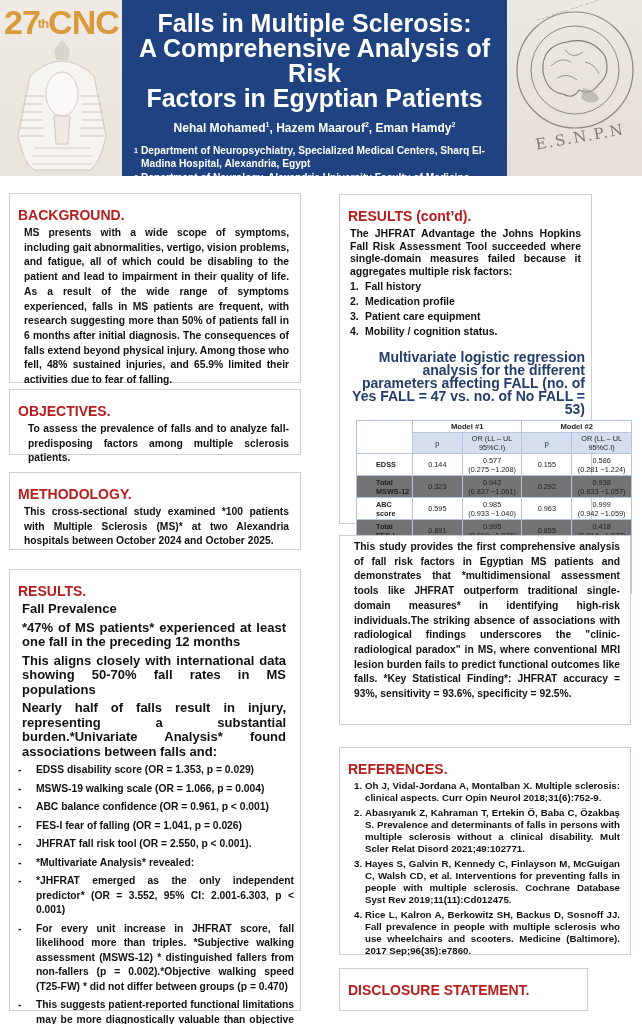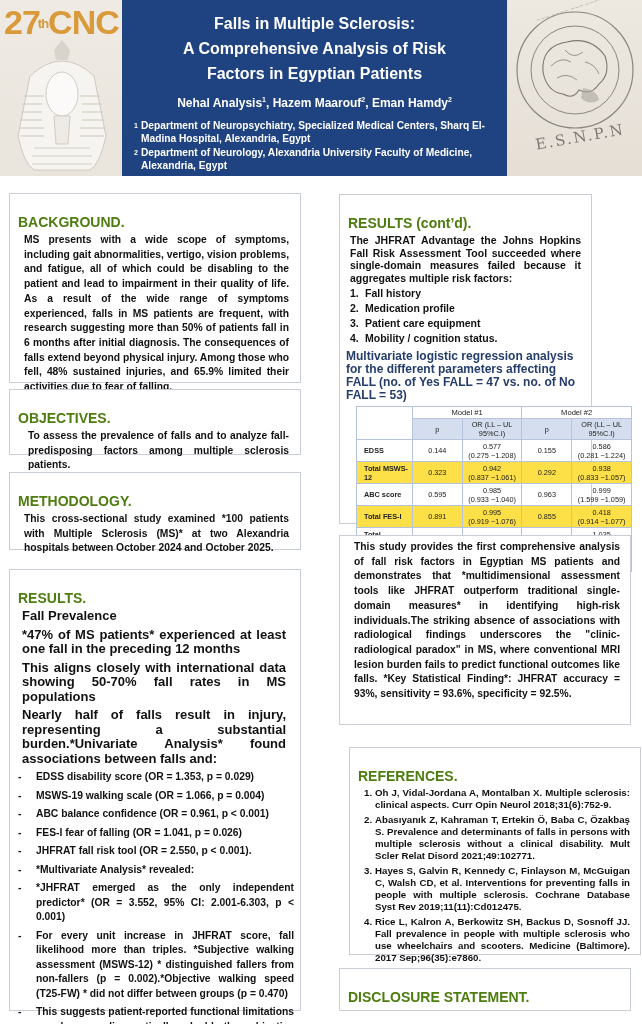--- a/index.html
+++ b/index.html
@@ -6,52 +6,52 @@
   html, body { width: 642px; height: 1024px; background: #ffffff; overflow: hidden; }
   body { font-family: "Liberation Sans", sans-serif; color: #111; position: relative; }
 
   
   .header { position: absolute; left: 0; top: 0; width: 642px; height: 176px; display: flex; }
   .logo-left { width: 122px; height: 176px; background: linear-gradient(180deg,#efebe4 0%,#e9e4dc 100%); position: relative; overflow: hidden; }
   .cnc-text { position: absolute; left: 4px; top: 2px; font-weight: bold; font-size: 34px; color: #d99a3b; letter-spacing: -1px; line-height: 40px; }
   .cnc-text sup { font-size: 13px; vertical-align: top; position: relative; top: 2px; margin-left: -2px; }
   .pharaoh { position: absolute; left: 10px; top: 36px; }
   .title-band { width: 385px; height: 176px; background: #1f4381; color: #fff; text-align: center; padding-top: 11px; }
-  .title { font-weight: bold; font-size: 16px; line-height: 25px; }
+  .title { font-weight: bold; font-size: 25px; line-height: 25px; }
   .authors { font-weight: bold; font-size: 12px; margin-top: 10px; }
   .authors sup { font-size: 7px; }
   .affil { text-align: left; font-weight: bold; font-size: 10.2px; line-height: 13px; margin: 9px 6px 0 12px; }
   .affil .row { display: flex; margin-bottom: 1px; }
   .affil .num { width: 7px; font-size: 7px; flex: none; }
   .logo-right { width: 135px; height: 176px; background: linear-gradient(180deg,#ede8e0 0%,#e5dfd6 100%); position: relative; }
 
   
   .box { position: absolute; border: 1px solid #c9ced6; background: #fff; padding: 4px 6px 6px 6px; }
-  .box h2 { color: #4d7c0f; font-size: 14px; font-weight: bold; margin: 16px 0 3px 2px; }
+  .box h2 { color: #b91c1c; font-size: 14px; font-weight: bold; margin: 9px 0 3px 2px; }
   .para { font-weight: bold; font-size: 10.3px; line-height: 14.7px; text-align: justify; }
   .indent { padding: 0 5px 0 8px; }
 
   .res-list { list-style: none; }
   .res-list li { display: flex; font-weight: bold; font-size: 10.3px; line-height: 14.5px; text-align: justify; margin-bottom: 4px; }
   .res-list .dash { width: 20px; flex: none; padding-left: 2px; }
   .res-list .txt { flex: 1; }
   .res-p { font-weight: bold; font-size: 13px; line-height: 14.5px; text-align: justify; margin-bottom: 4px; padding: 0 8px 0 6px; }
 
   .num-list { list-style: none; margin-top: 2px; }
   .num-list li { font-weight: bold; font-size: 10.5px; line-height: 15px; }
   .num-list .n { display: inline-block; width: 15px; }
 
-  .caption { color: #253d6d; font-weight: bold; font-size: 12px; line-height: 13px; text-align: left; margin-top: 4px; }
+  .caption { color: #253d6d; font-weight: bold; font-size: 14px; line-height: 13px; text-align: right; margin-top: 12px; }
 
   table.reg { border-collapse: collapse; width: 276px; margin: 4px 0 0 10px; font-family: "Liberation Sans", sans-serif; font-size: 7.3px; color: #222; }
   table.reg td, table.reg th { border: 1px solid #b5c3dc; text-align: center; padding: 1px 2px; line-height: 9px; font-weight: normal; }
-  table.reg th.grp { font-weight: normal; font-size: 7.6px; background: #fff; }
+  table.reg th.grp { font-weight: bold; font-size: 7.6px; background: #fff; }
   table.reg th.sub { background: #d4deef; }
-  table.reg td.lbl { text-align: left; font-weight: bold; padding-left: 7px; }
-  table.reg tr.alt td { background: #fde047; }
+  table.reg td.lbl { text-align: left; font-weight: bold; padding-left: 19px; }
+  table.reg tr.alt td { background: #737373; }
   table.reg tr.row td { height: 22px; }
 
   .refs { list-style: none; }
   .refs li { display: flex; font-weight: bold; font-size: 9.7px; line-height: 12px; text-align: justify; margin-bottom: 3px; }
   .refs .n { width: 11px; flex: none; }
   .refs .t { flex: 1; }
 </style>
 </head>
 <body>
 
@@ -83,21 +83,21 @@
     </svg>
   </div>
 
   <div class="title-band">
     <div class="title">
       <div>Falls in Multiple Sclerosis:</div>
       <div>A Comprehensive Analysis of Risk</div>
       <div>Factors in Egyptian Patients</div>
     </div>
     <div class="authors">
-      <span>Nehal Analysis</span><sup>1</sup>,
+      <span>Nehal Mohamed</span><sup>1</sup>,
       <span>Hazem Maarouf</span><sup>2</sup>,
       <span>Eman Hamdy</span><sup>2</sup>
     </div>
     <div class="affil">
       <div class="row">
         <span class="num">1</span>
         <span>Department of Neuropsychiatry, Specialized Medical Centers, Sharq El-Madina Hospital, Alexandria, Egypt</span>
       </div>
       <div class="row">
         <span class="num">2</span>
@@ -235,21 +235,21 @@
     <tr class="row">
       <td class="lbl">ABC score</td>
       <td>0.595</td>
       <td>
             <div>0.985</div>
             <div>(0.933 −1.040)</div>
           </td>
       <td>0.963</td>
       <td>
             <div>0.999</div>
-            <div>(1.599 −1.059)</div>
+            <div>(0.942 −1.059)</div>
           </td>
     </tr>
     <tr class="row alt">
       <td class="lbl">Total FES-I</td>
       <td>0.891</td>
       <td>
             <div>0.995</div>
             <div>(0.919 −1.076)</div>
           </td>
       <td>0.855</td>
@@ -285,21 +285,21 @@
           </td>
     </tr>
   </tbody>
     </table>
 </div>
 
 <div class="box" style="left:339px;top:535px;width:292px;height:190px;">
   <p class="para" style="padding:0 4px 0 8px;">This study provides the first comprehensive analysis of fall risk factors in Egyptian MS patients and demonstrates that *multidimensional assessment tools like JHFRAT outperform traditional single-domain measures* in identifying high-risk individuals.The striking absence of associations with radiological findings underscores the "clinic-radiological paradox" in MS, where conventional MRI lesion burden fails to predict functional outcomes like falls. *Key Statistical Finding*: JHFRAT accuracy = 93%, sensitivity = 93.6%, specificity = 92.5%.</p>
 </div>
 
-<div class="box" style="left:349px;top:747px;width:292px;height:208px;">
+<div class="box" style="left:339px;top:747px;width:292px;height:208px;">
   <h2>REFERENCES.</h2>
   <ol class="refs" style="padding:0 4px 0 8px;">
     <li>
         <span class="n">1.</span>
         <span class="t">Oh J, Vidal-Jordana A, Montalban X. Multiple sclerosis: clinical aspects. Curr Opin Neurol 2018;31(6):752-9.</span>
       </li>
     <li>
         <span class="n">2.</span>
         <span class="t">Abasıyanık Z, Kahraman T, Ertekin Ö, Baba C, Özakbaş S. Prevalence and determinants of falls in persons with multiple sclerosis without a clinical disability. Mult Scler Relat Disord 2021;49:102771.</span>
       </li>
@@ -307,15 +307,15 @@
         <span class="n">3.</span>
         <span class="t">Hayes S, Galvin R, Kennedy C, Finlayson M, McGuigan C, Walsh CD, et al. Interventions for preventing falls in people with multiple sclerosis. Cochrane Database Syst Rev 2019;11(11):Cd012475.</span>
       </li>
     <li>
         <span class="n">4.</span>
         <span class="t">Rice L, Kalron A, Berkowitz SH, Backus D, Sosnoff JJ. Fall prevalence in people with multiple sclerosis who use wheelchairs and scooters. Medicine (Baltimore). 2017 Sep;96(35):e7860.</span>
       </li>
   </ol>
 </div>
 
-<div class="box" style="left:339px;top:968px;width:292px;height:43px;">
+<div class="box" style="left:339px;top:968px;width:249px;height:43px;">
   <h2 style="margin-bottom:2px;">DISCLOSURE STATEMENT.</h2>
 </div>
 
 </body></html>

